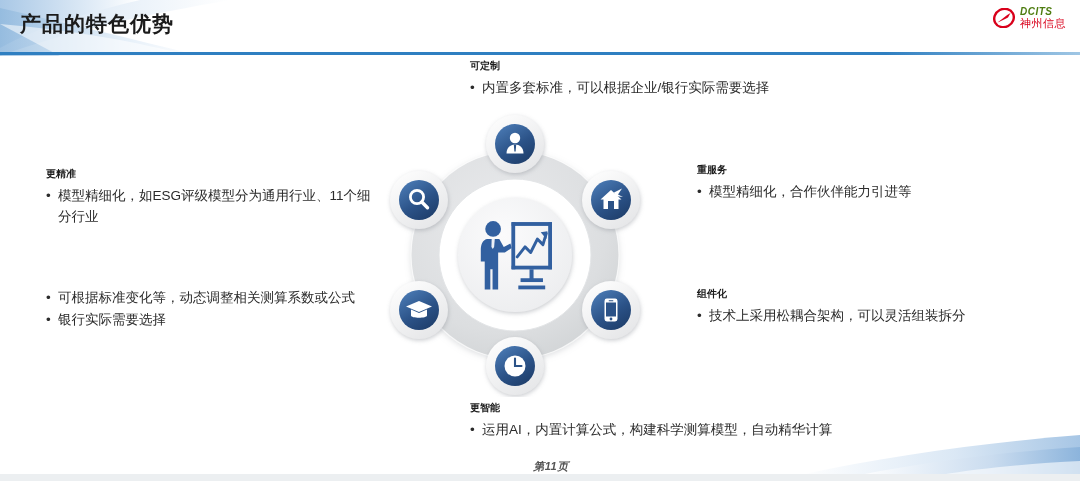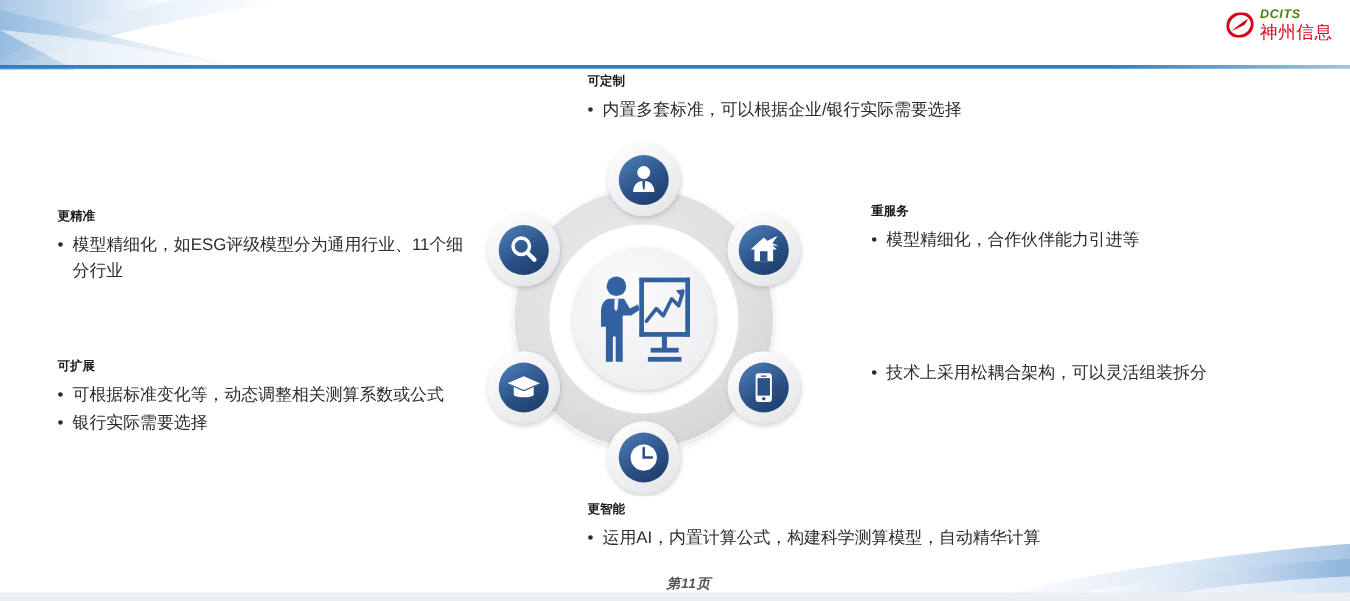--- a/index.html
+++ b/index.html
@@ -68,21 +68,21 @@
   .logo-mark { flex: 0 0 auto; line-height: 0; }
   .logo-text { line-height: 1; }
   .logo-en {
     font-size: 10px;
     font-weight: bold;
     color: #4d7c0f;
     letter-spacing: 0.5px;
     font-style: italic;
   }
   .logo-cn {
-    font-size: 14px;
+    font-size: 11px;
     color: #d9001b;
     letter-spacing: 0.5px;
     margin-top: 1px;
   }
 
   
   .block { position: absolute; }
   .block-title {
     font-size: 10px;
     font-weight: bold;
@@ -172,20 +172,21 @@
           <stop offset="0%" stop-color="#8fb8dd"></stop>
           <stop offset="60%" stop-color="#dbe9f6"></stop>
           <stop offset="100%" stop-color="#ffffff"></stop>
         </linearGradient>
       </defs>
       <path d="M0,0 L230,0 C150,14 70,30 0,56 Z" fill="url(#hg1)"></path>
       <path d="M0,0 L140,0 C90,12 40,26 0,48 Z" fill="url(#hg2)"></path>
       <path d="M0,8 C60,22 130,38 200,56 L0,56 Z" fill="url(#hg3)" opacity="0.75"></path>
       <path d="M0,24 C70,30 140,42 190,56 L60,56 Z" fill="#ffffff" opacity="0.55"></path>
     </svg>
+    <div class="header-title">产品的特色优势</div>
   </div>
   <div class="header-rule"></div>
 
   <div class="logo">
     <span class="logo-mark">
       <svg width="22" height="20" viewBox="0 0 22 20">
         <ellipse cx="11" cy="10" rx="10" ry="9" fill="none" stroke="#d9001b" stroke-width="2.4" transform="rotate(-28 11 10)"></ellipse>
         <path d="M4.5,14.5 C9,11 13,7.5 17.5,5 L15,9.5 C11,11.8 7.8,13.2 4.5,14.5 Z" fill="#d9001b"></path>
       </svg>
     </span>
@@ -205,40 +206,40 @@
 
   <div class="block" id="block-gengjingzhun">
     <div class="block-title">更精准</div>
     <div class="bullet">
       <span class="bullet-dot">•</span>
       <span class="bullet-text">模型精细化，如ESG评级模型分为通用行业、11个细分行业</span>
     </div>
   </div>
 
   <div class="block" id="block-kekuozhan">
-    <div class="block-title">可扩展</div>
     <div class="bullet">
       <span class="bullet-dot">•</span>
       <span class="bullet-text">可根据标准变化等，动态调整相关测算系数或公式</span>
     </div>
     <div class="bullet">
       <span class="bullet-dot">•</span>
       <span class="bullet-text">银行实际需要选择</span>
     </div>
   </div>
 
   <div class="block" id="block-zhongfuwu">
     <div class="block-title">重服务</div>
     <div class="bullet">
       <span class="bullet-dot">•</span>
       <span class="bullet-text">模型精细化，合作伙伴能力引进等</span>
     </div>
   </div>
 
   <div class="block" id="block-zujianhua">
+    <div class="block-title">组件化</div>
     <div class="bullet">
       <span class="bullet-dot">•</span>
       <span class="bullet-text">技术上采用松耦合架构，可以灵活组装拆分</span>
     </div>
   </div>
 
   <div class="block" id="block-gengzhineng">
     <div class="block-title">更智能</div>
     <div class="bullet">
       <span class="bullet-dot">•</span>

